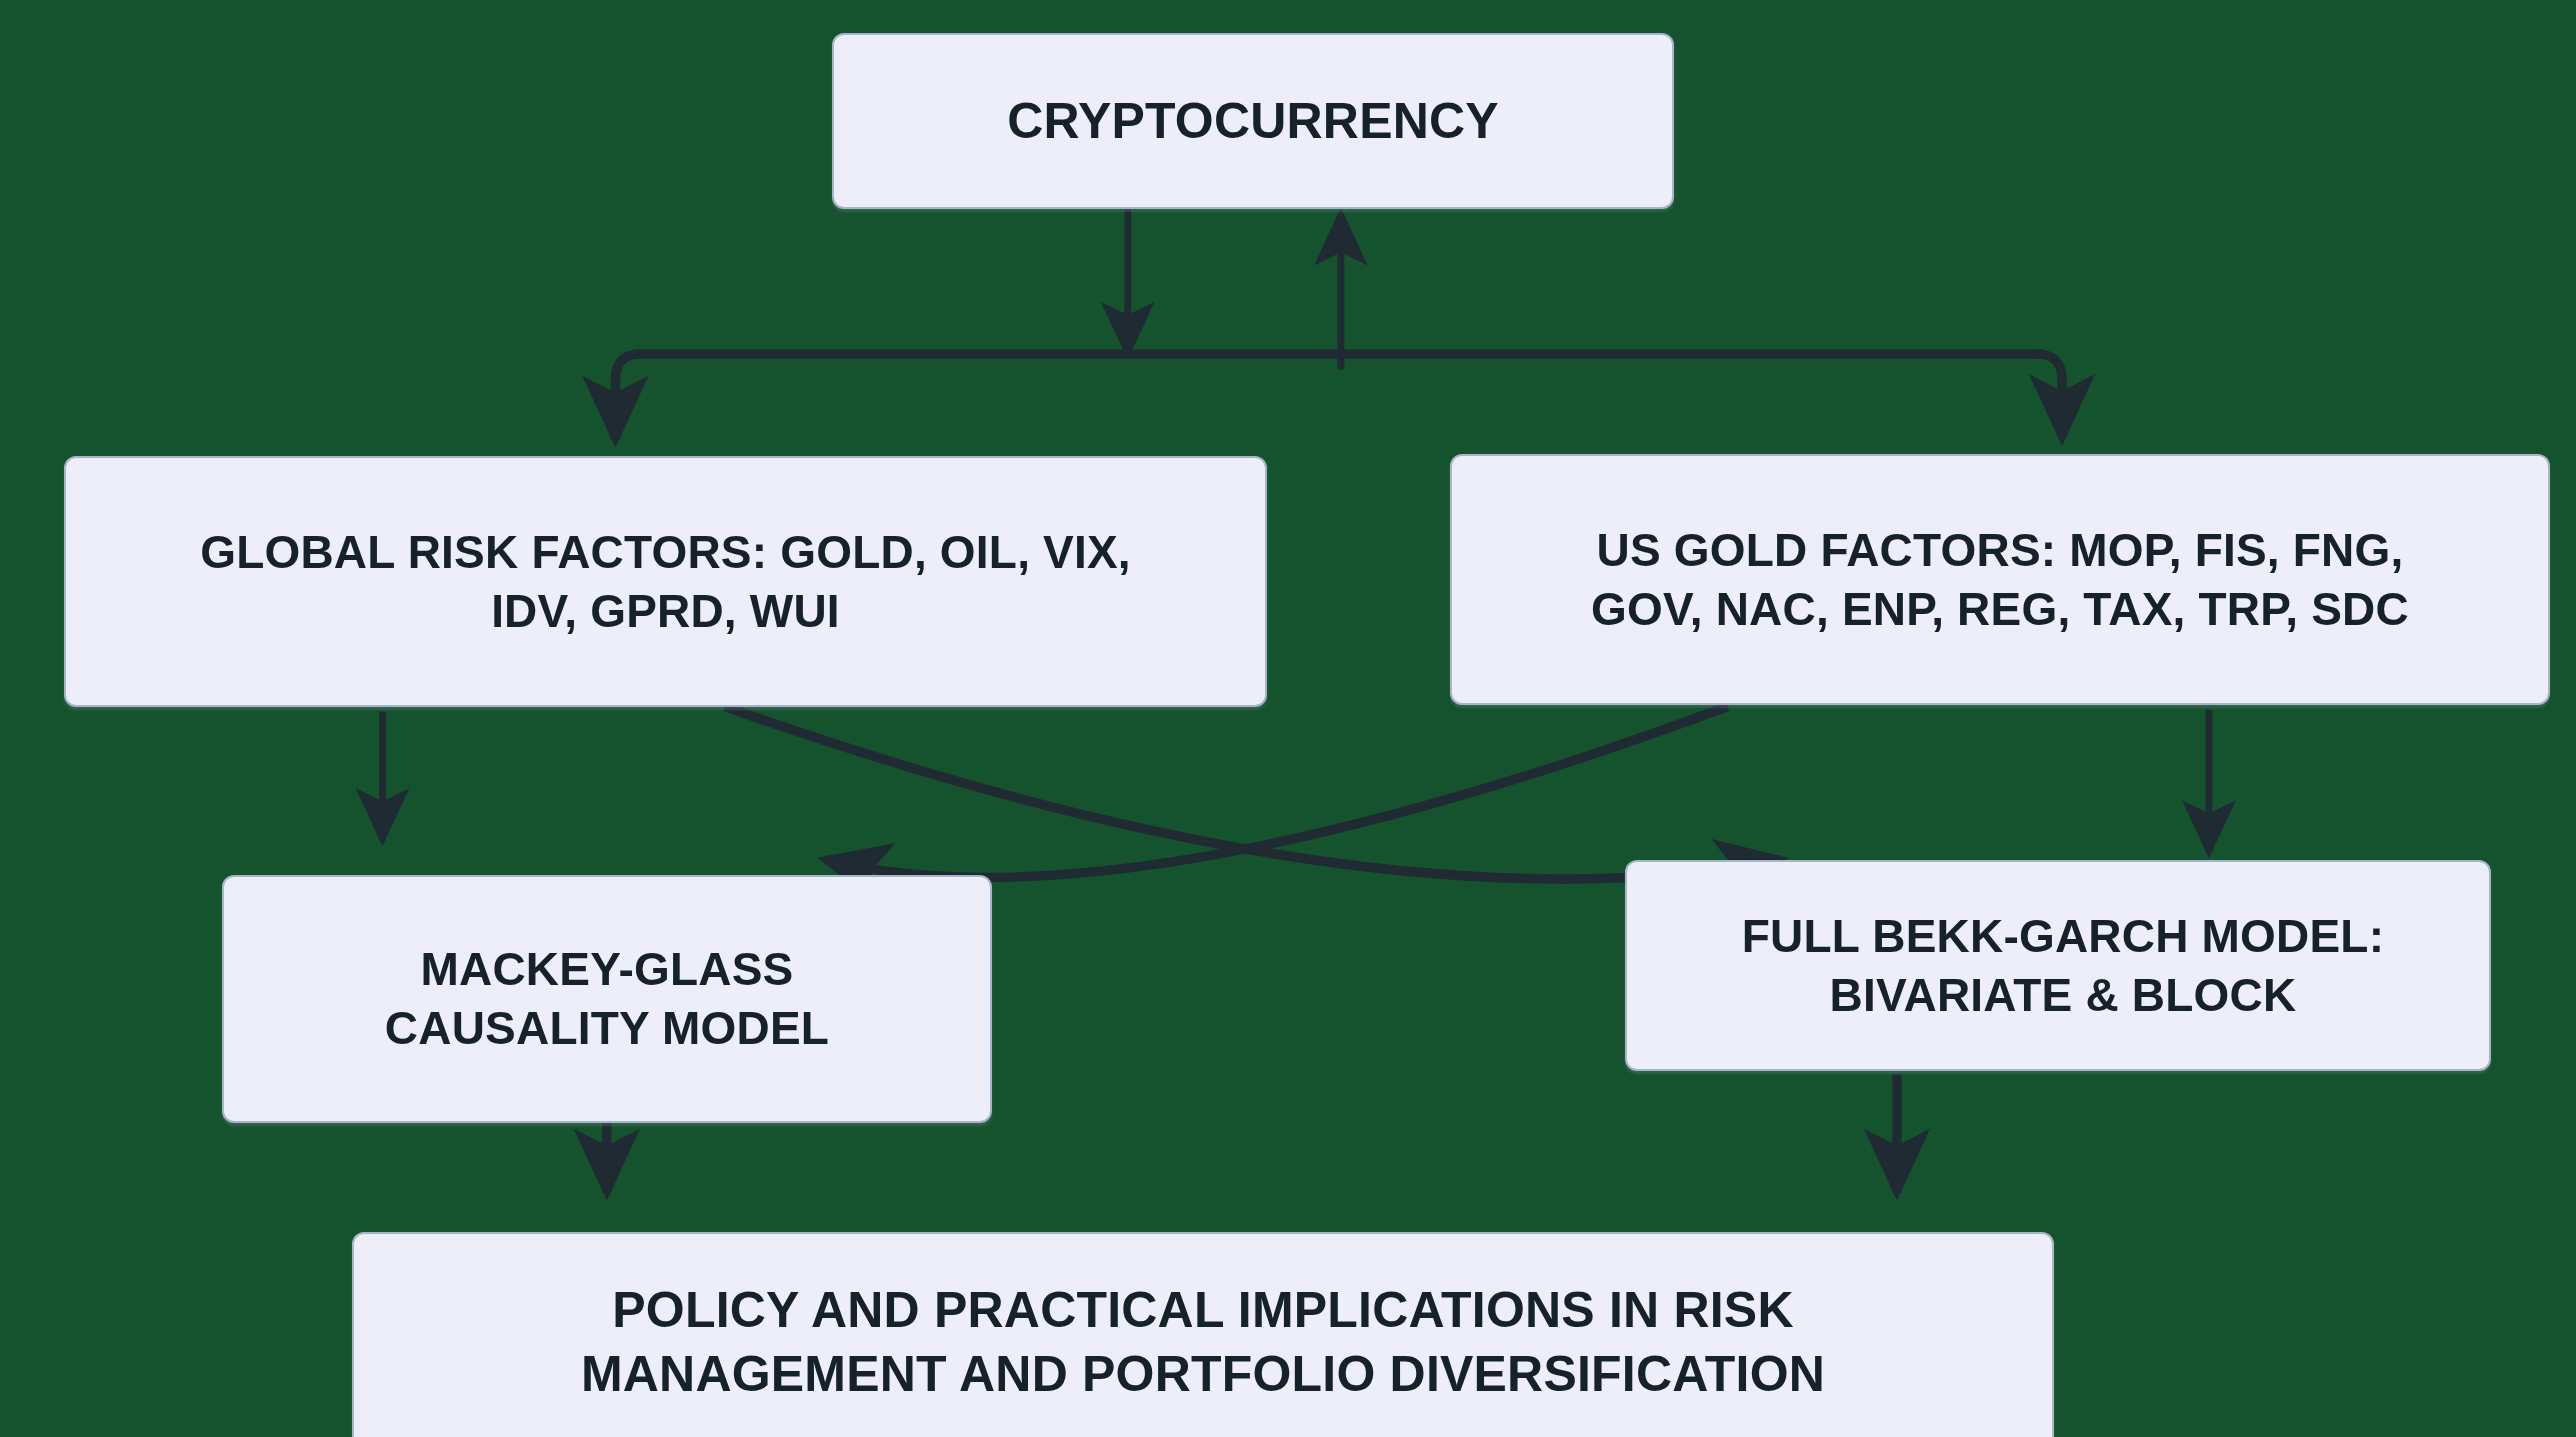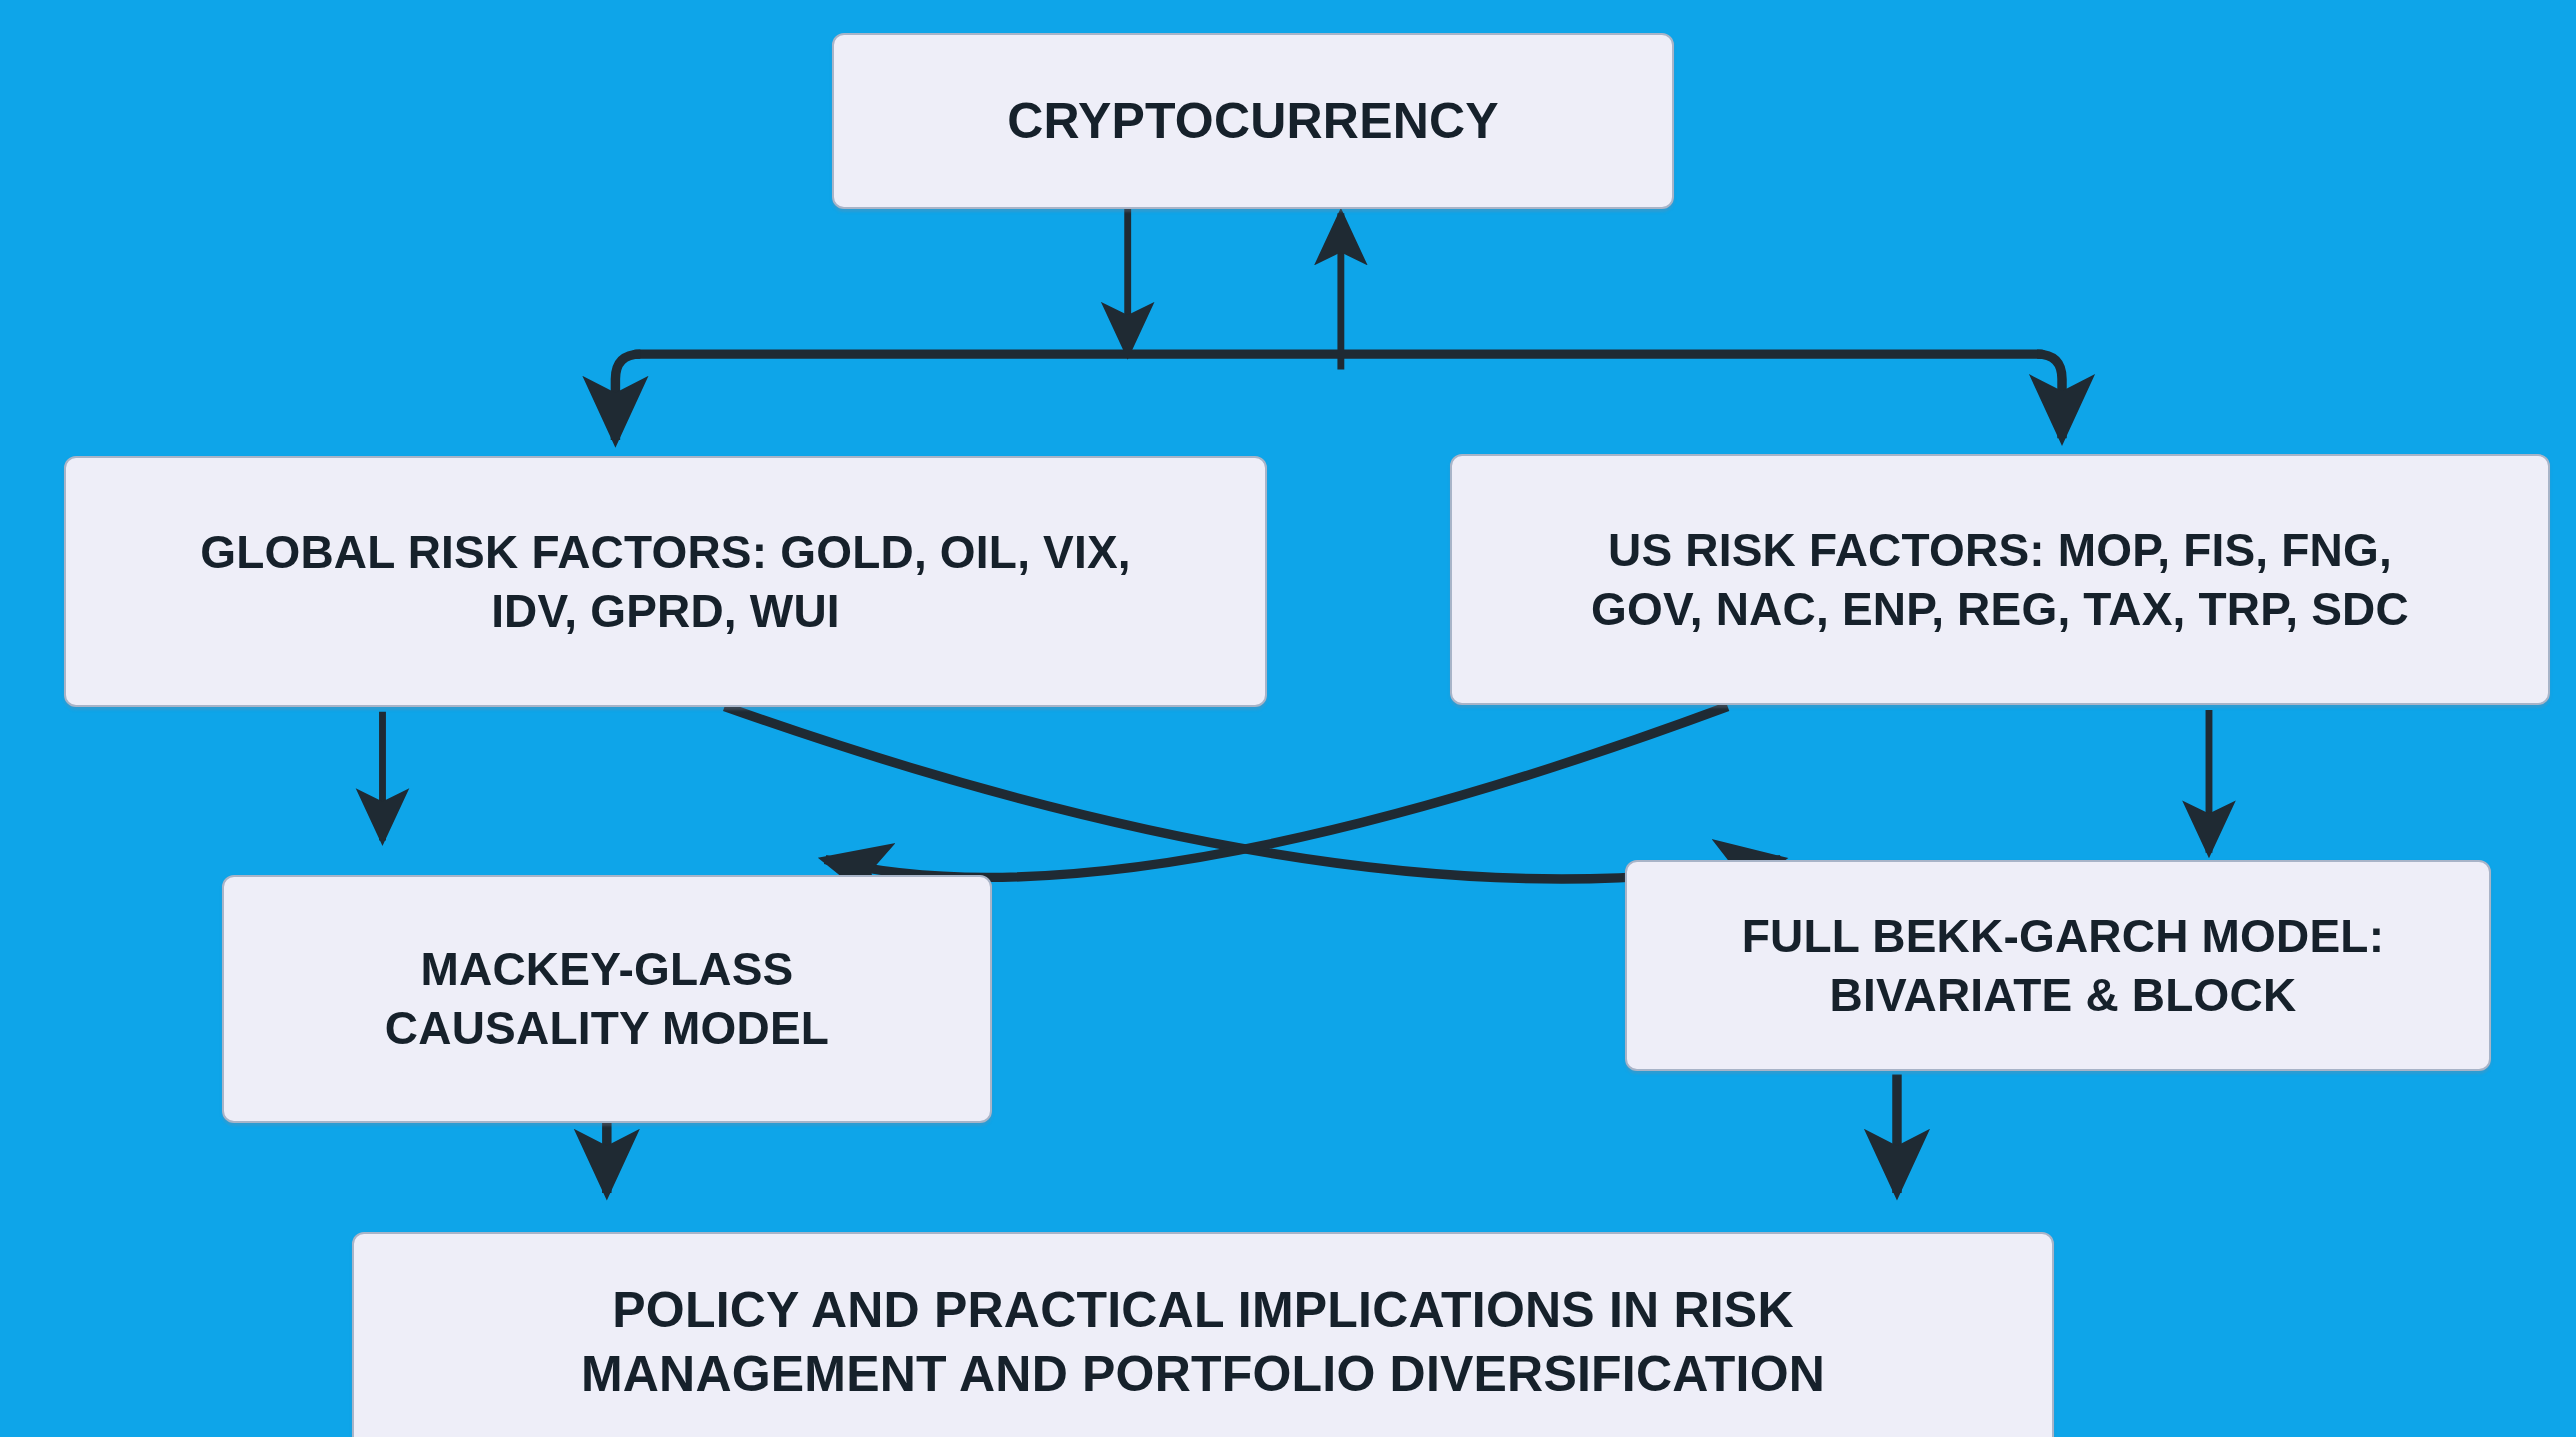--- a/index.html
+++ b/index.html
@@ -10,21 +10,21 @@
   body {
     width: 2576px;
     height: 1438px;
     font-family: "Liberation Sans", sans-serif;
     overflow: hidden;
   }
   #flowchart-root {
     position: relative;
     width: 2576px;
     height: 1438px;
-    background: #0ea5e9;
+    background: #14532d;
   }
   svg.layer {
     position: absolute;
     left: 0;
     top: 0;
     width: 2576px;
     height: 1438px;
   }
   .node-box {
     position: absolute;
@@ -99,21 +99,21 @@
   <div class="node-box" id="node-cryptocurrency">
     <span class="node-label">CRYPTOCURRENCY</span>
   </div>
 
   <div class="node-box" id="node-global-risk">
     <span class="node-label">GLOBAL RISK FACTORS: GOLD, OIL, VIX,
 IDV, GPRD, WUI</span>
   </div>
 
   <div class="node-box" id="node-us-risk">
-    <span class="node-label">US RISK FACTORS: MOP, FIS, FNG,
+    <span class="node-label">US GOLD FACTORS: MOP, FIS, FNG,
 GOV, NAC, ENP, REG, TAX, TRP, SDC</span>
   </div>
 
   <div class="node-box" id="node-mackey-glass">
     <span class="node-label">MACKEY-GLASS
 CAUSALITY MODEL</span>
   </div>
 
   <div class="node-box" id="node-bekk-garch">
     <span class="node-label">FULL BEKK-GARCH MODEL:

